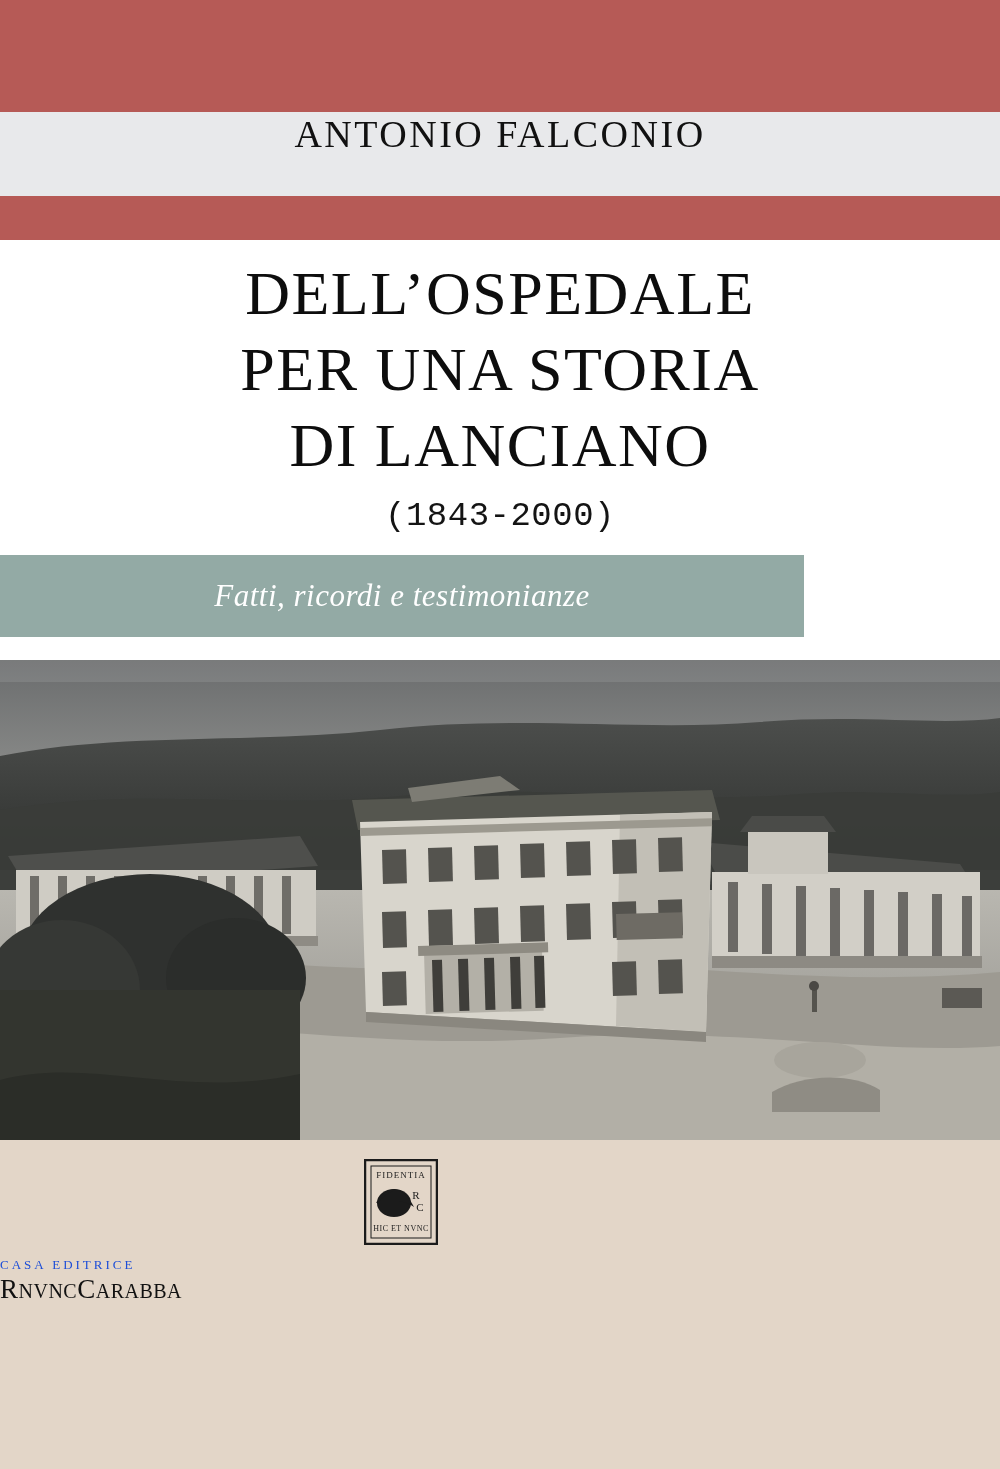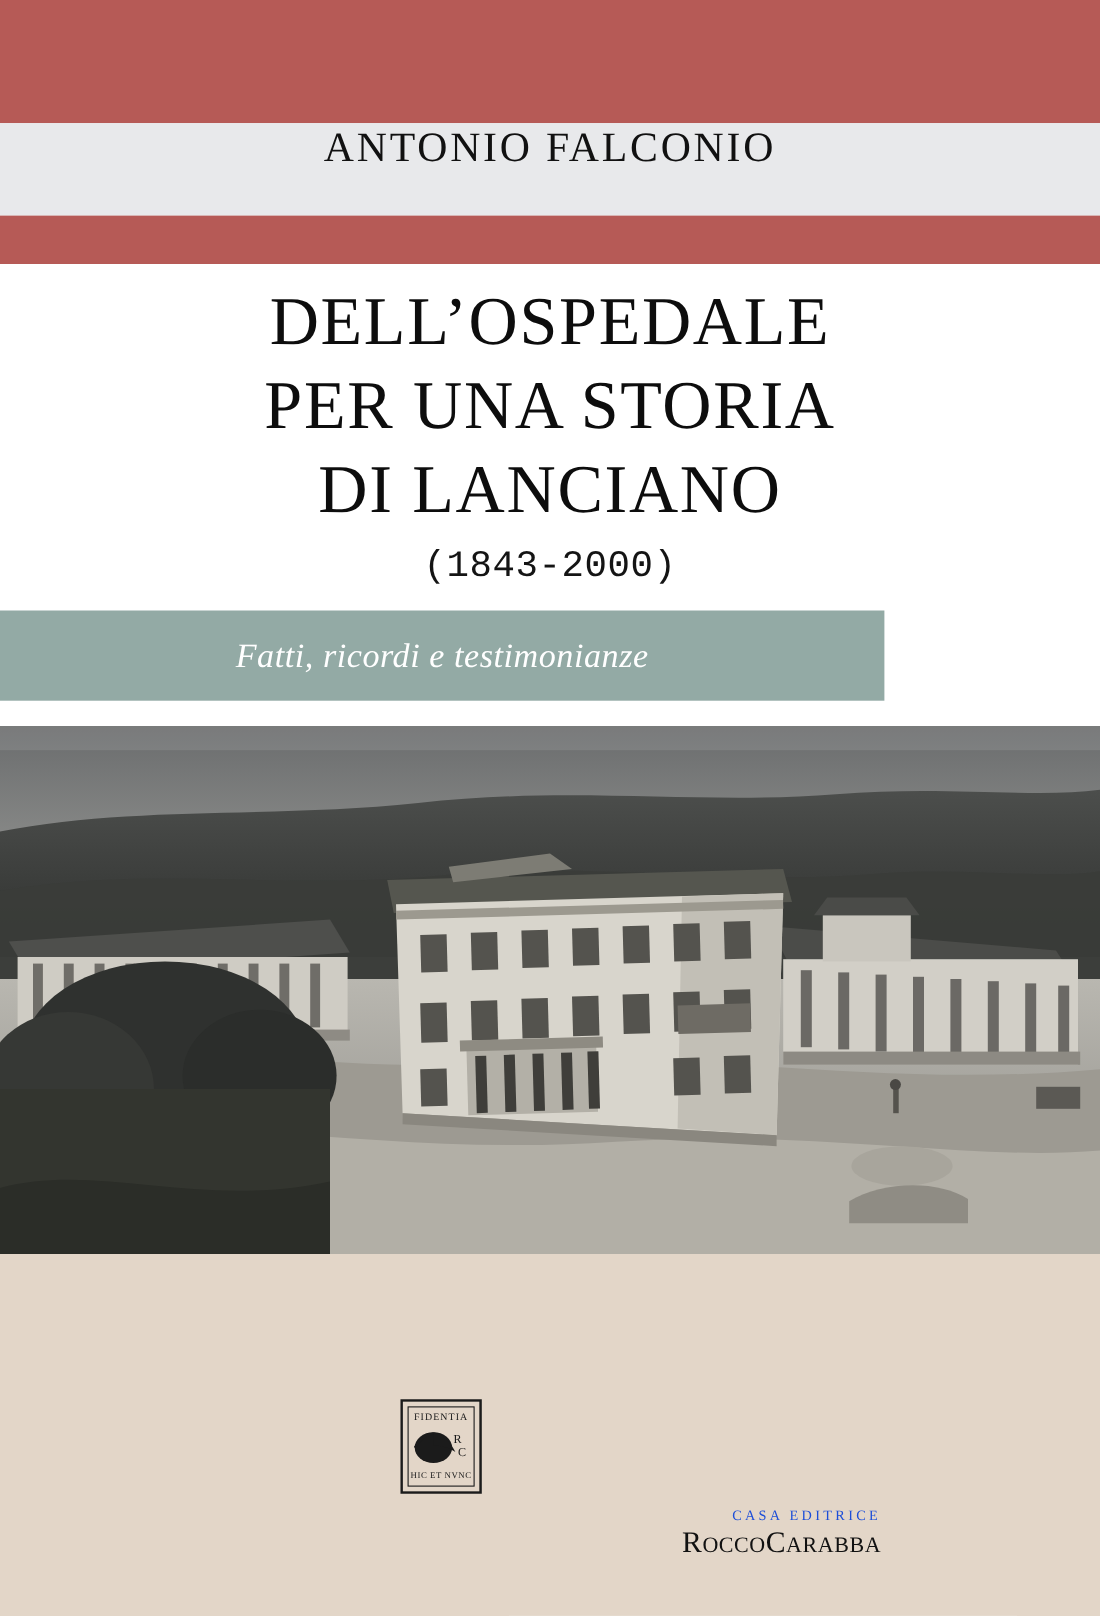--- a/index.html
+++ b/index.html
@@ -107,23 +107,23 @@
   
   .band-beige {
     position: absolute;
     left: 0; top: 1140px;
     width: 1000px;
     height: 329px;
     background: #e3d6c8;
   }
   .publisher {
     position: absolute;
-    left: 0; top: 1272px;
+    left: 0; top: 1159px;
     width: 801px;
-    text-align: right;
+    text-align: left;
   }
   .pub-mark {
     width: 74px;
     height: 86px;
     margin: 0 auto;
     display: block;
   }
   .pub-casa {
     margin-top: 12px;
     font-family: "Liberation Serif", serif;
@@ -305,16 +305,16 @@
       <rect x="7" y="7" width="60" height="72" fill="none" stroke="#1b1b1b" stroke-width="1"></rect>
       <text x="37" y="19" font-family="Liberation Serif, serif" font-size="9" text-anchor="middle" fill="#1b1b1b" letter-spacing="1">FIDENTIA</text>
       <ellipse cx="30" cy="44" rx="17" ry="14" fill="#1b1b1b"></ellipse>
       <path d="M30 30 C40 32 46 40 50 48 C44 44 38 42 30 42 Z" fill="#1b1b1b"></path>
       <path d="M13 44 C18 36 24 32 30 31" fill="none" stroke="#1b1b1b" stroke-width="2"></path>
       <text x="52" y="40" font-family="Liberation Serif, serif" font-size="11" text-anchor="middle" fill="#1b1b1b">R</text>
       <text x="56" y="52" font-family="Liberation Serif, serif" font-size="11" text-anchor="middle" fill="#1b1b1b">C</text>
       <text x="37" y="72" font-family="Liberation Serif, serif" font-size="8" text-anchor="middle" fill="#1b1b1b" letter-spacing="0.5">HIC ET NVNC</text>
     </svg>
     <div class="pub-casa">CASA EDITRICE</div>
-    <div class="pub-name"><span>R</span><span class="small">OCCO</span><span>C</span><span class="small">ARABBA</span></div>
+    <div class="pub-name"><span>R</span><span class="small">NVNC</span><span>C</span><span class="small">ARABBA</span></div>
   </div>
 
 </div>
 
 </body></html>

